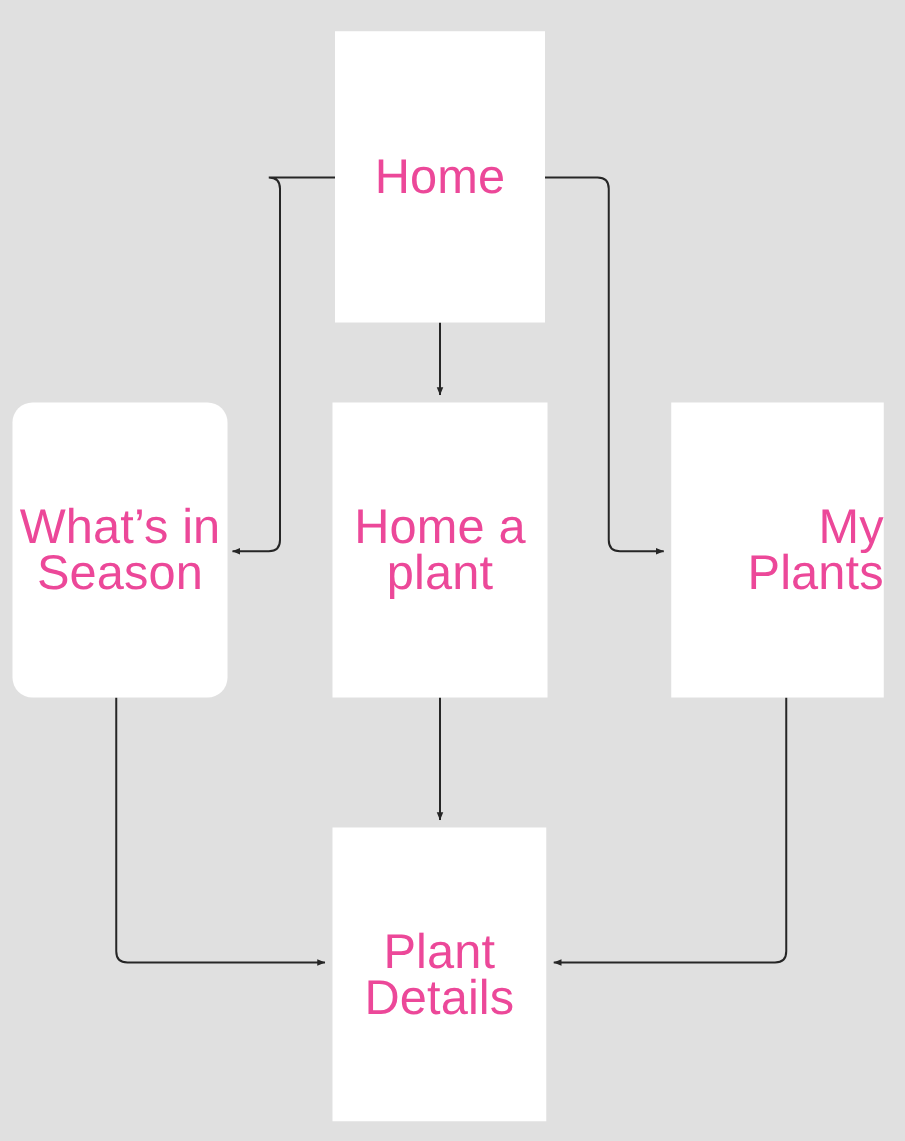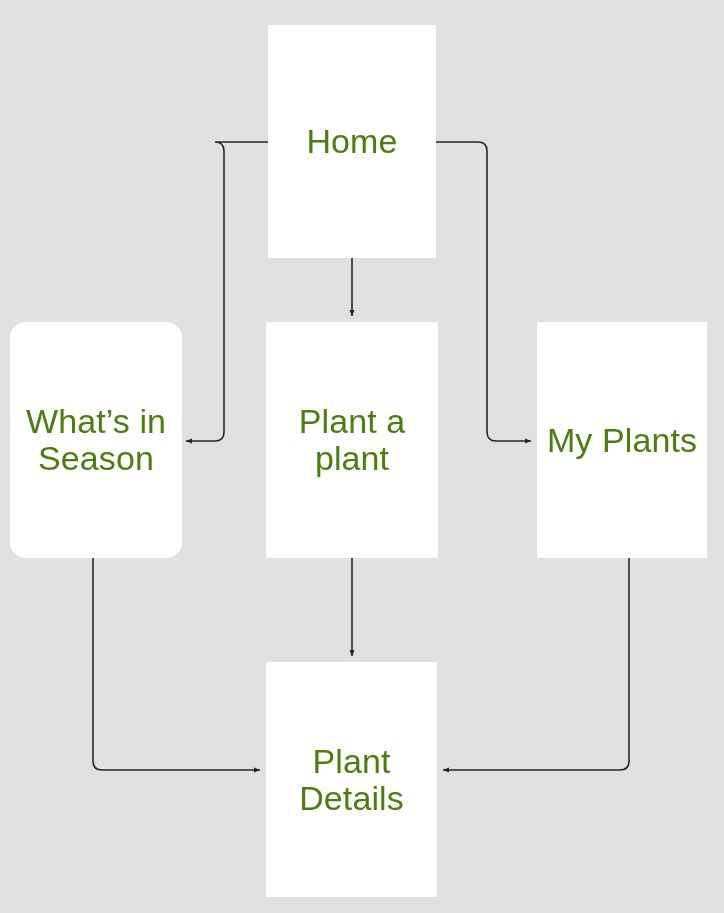--- a/index.html
+++ b/index.html
@@ -32,32 +32,32 @@
     position: absolute;
     background: #ffffff;
     display: flex;
     align-items: center;
     justify-content: center;
     box-sizing: border-box;
     text-align: center;
   }
   .node-label {
     font-family: "Liberation Sans", sans-serif;
-    font-size: 34px;
+    font-size: 39px;
     line-height: 37px;
-    color: #4d7c0f;
+    color: #ec4899;
     letter-spacing: 0.1px;
     white-space: pre-line;
     font-weight: 400;
   }
   
   #node-home      { left: 268px; top: 25px;  width: 168px; height: 233px; }
   #node-season    { left: 10px;  top: 322px; width: 172px; height: 236px; border-radius: 16px; }
   #node-find      { left: 266px; top: 322px; width: 172px; height: 236px; }
-  #node-myplants  { left: 537px; top: 322px; width: 170px; height: 236px; }
+  #node-myplants  { left: 537px; top: 322px; width: 170px; height: 236px; text-align: right; }
   #node-details   { left: 266px; top: 662px; width: 171px; height: 235px; }
 </style>
 </head>
 <body>
 
 <div id="canvas">
 
   <svg class="edge-layer" viewBox="0 0 724 913" width="724" height="913" xmlns="http://www.w3.org/2000/svg">
     <defs>
       <marker id="arrowhead" markerWidth="7" markerHeight="7" refX="6.2" refY="3" orient="auto" markerUnits="userSpaceOnUse">
@@ -81,21 +81,21 @@
   <div class="node" id="node-home">
     <span class="node-label">Home</span>
   </div>
 
   <div class="node" id="node-season">
     <span class="node-label">What’s in
 Season</span>
   </div>
 
   <div class="node" id="node-find">
-    <span class="node-label">Plant a
+    <span class="node-label">Home a
 plant</span>
   </div>
 
   <div class="node" id="node-myplants">
     <span class="node-label">My Plants</span>
   </div>
 
   <div class="node" id="node-details">
     <span class="node-label">Plant
 Details</span>

